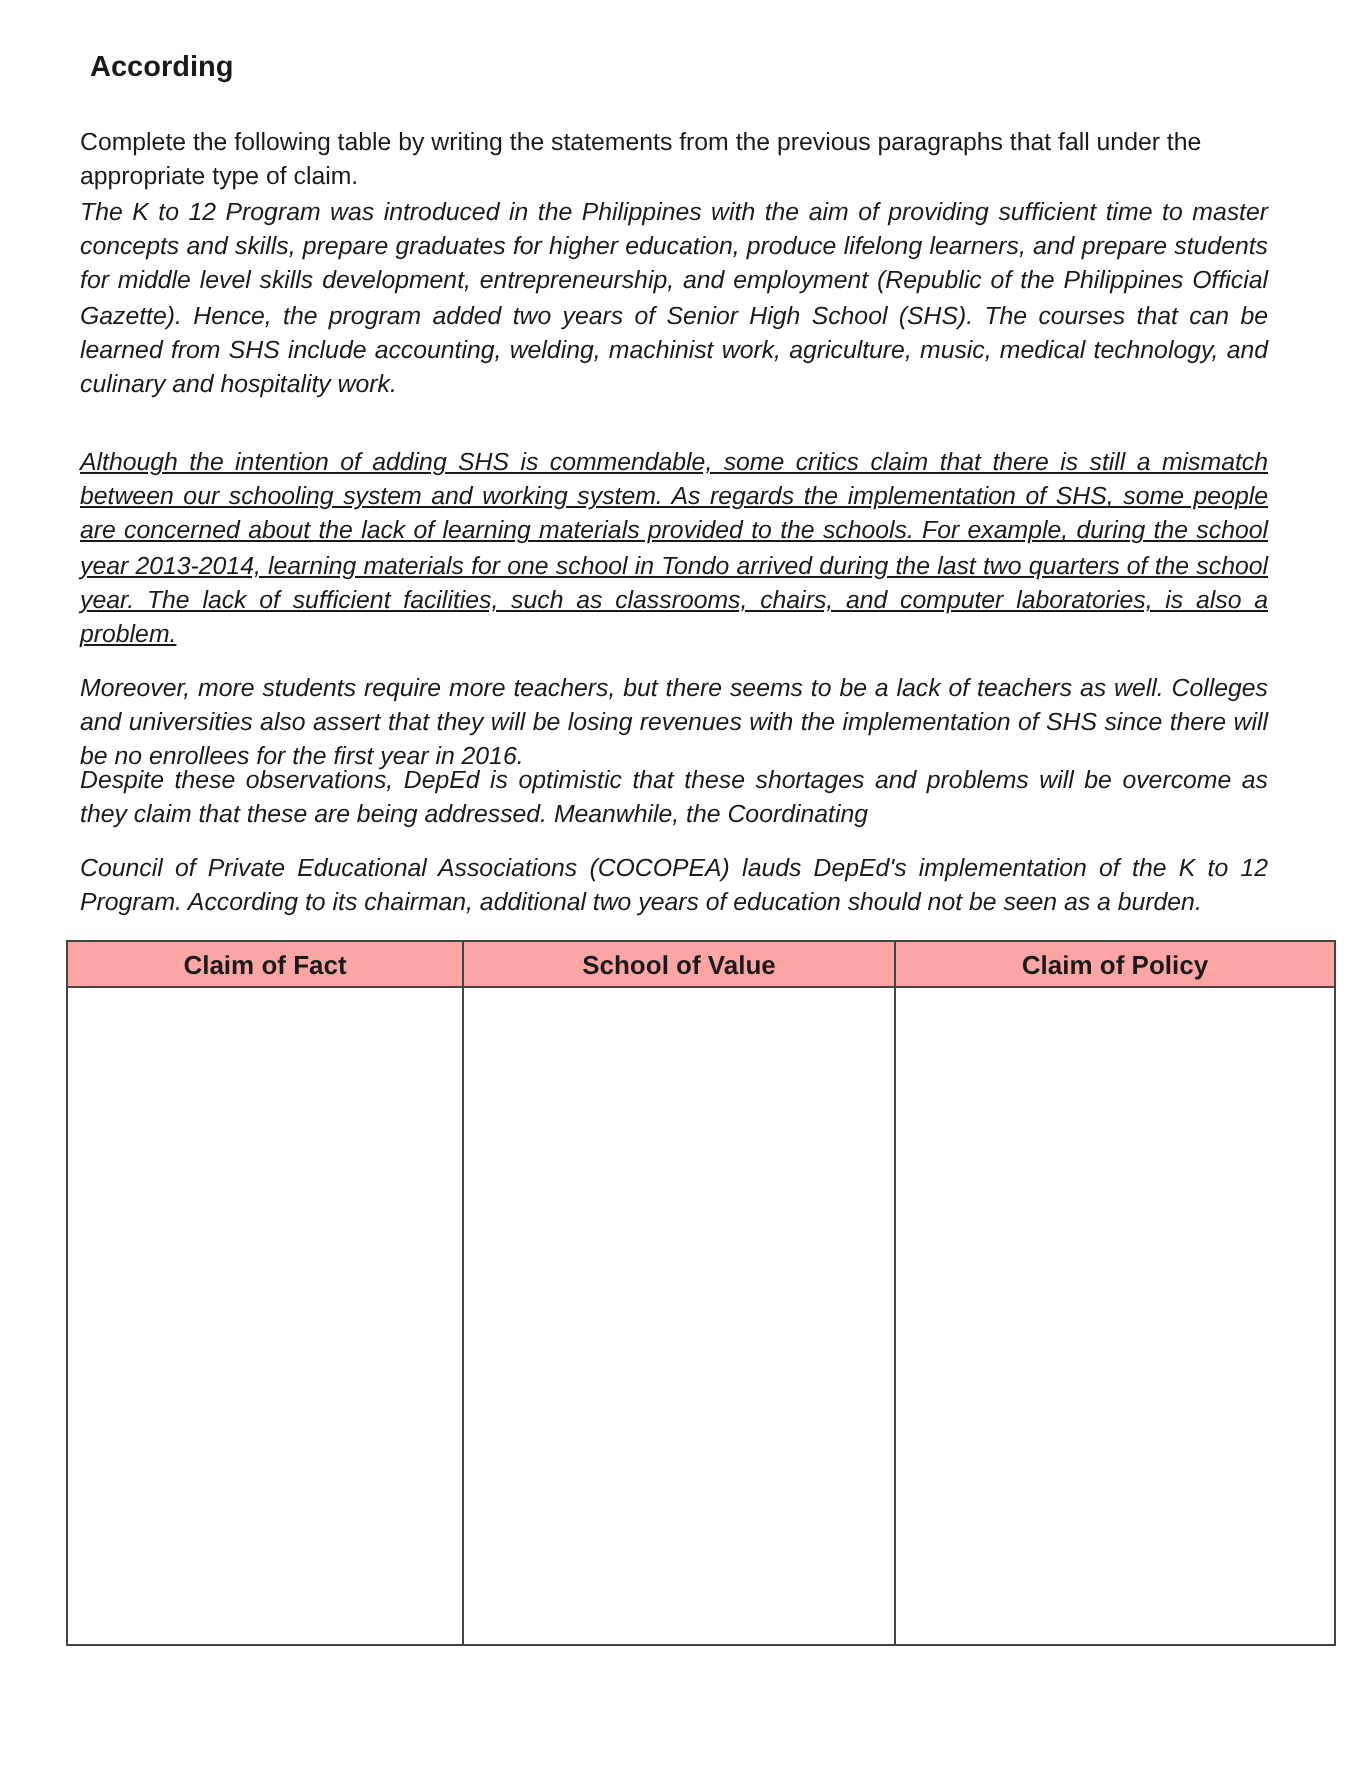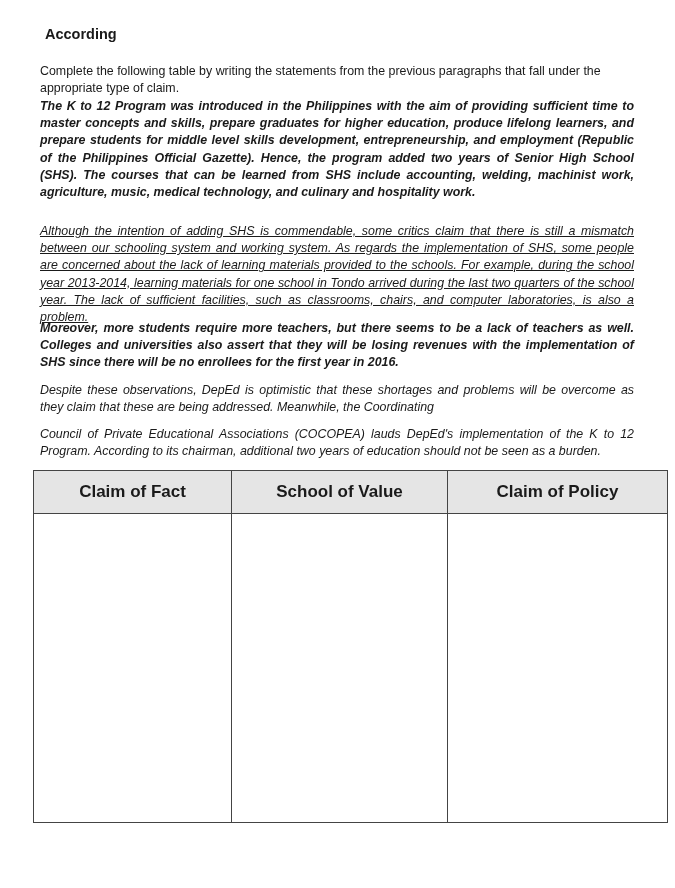--- a/index.html
+++ b/index.html
@@ -3,29 +3,29 @@
 <meta charset="utf-8">
 <style>
   html, body { margin: 0; padding: 0; background: #ffffff; }
   body { width: 675px; height: 888px; position: relative; overflow: hidden;
          font-family: "Liberation Sans", "DejaVu Sans", sans-serif; color: #1a1a1a; }
   .title { position: absolute; left: 45px; top: 26px; font-weight: bold; font-size: 14.5px; }
   .para { position: absolute; left: 40px; width: 594px; font-size: 12.4px; line-height: 17.2px;
           text-align: justify; margin: 0; }
   .para.ital { font-style: italic; }
   .p0 { top: 63px; text-align: left; }
-  .p1 { top: 98px; font-weight: bold; }
+  .p1 { top: 98px; }
   .p2 { top: 223px; text-decoration: underline; }
-  .p3 { top: 320px; font-weight: bold; }
+  .p3 { top: 336px; }
   .p4 { top: 382px; }
   .p5 { top: 426px; }
   table.claims { position: absolute; left: 33px; top: 470px; width: 634px; height: 353px;
                  border-collapse: collapse; table-layout: fixed; }
-  table.claims th { background: #e5e5e5; border: 1.5px solid #444; font-size: 17px;
-                    font-weight: bold; height: 22px; padding: 10px; text-align: center; }
+  table.claims th { background: #fca5a5; border: 1.5px solid #444; font-size: 13px;
+                    font-weight: bold; height: 22px; padding: 0; text-align: center; }
   table.claims td { border: 1.5px solid #444; vertical-align: top; padding: 0; }
   col.c1 { width: 198px; } col.c2 { width: 216px; } col.c3 { width: 220px; }
 </style>
 </head>
 <body>
 
 <div class="title">According</div>
 <p class="para p0">Complete the following table by writing the statements from the previous paragraphs that fall under the appropriate type of claim.</p>
 <p class="para ital p1">The K to 12 Program was introduced in the Philippines with the aim of providing sufficient time to master concepts and skills, prepare graduates for higher education, produce lifelong learners, and prepare students for middle level skills development, entrepreneurship, and employment (Republic of the Philippines Official Gazette). Hence, the program added two years of Senior High School (SHS). The courses that can be learned from SHS include accounting, welding, machinist work, agriculture, music, medical technology, and culinary and hospitality work.</p>
 <p class="para ital p2">Although the intention of adding SHS is commendable, some critics claim that there is still a mismatch between our schooling system and working system. As regards the implementation of SHS, some people are concerned about the lack of learning materials provided to the schools. For example, during the school year 2013-2014, learning materials for one school in Tondo arrived during the last two quarters of the school year. The lack of sufficient facilities, such as classrooms, chairs, and computer laboratories, is also a problem.</p>

